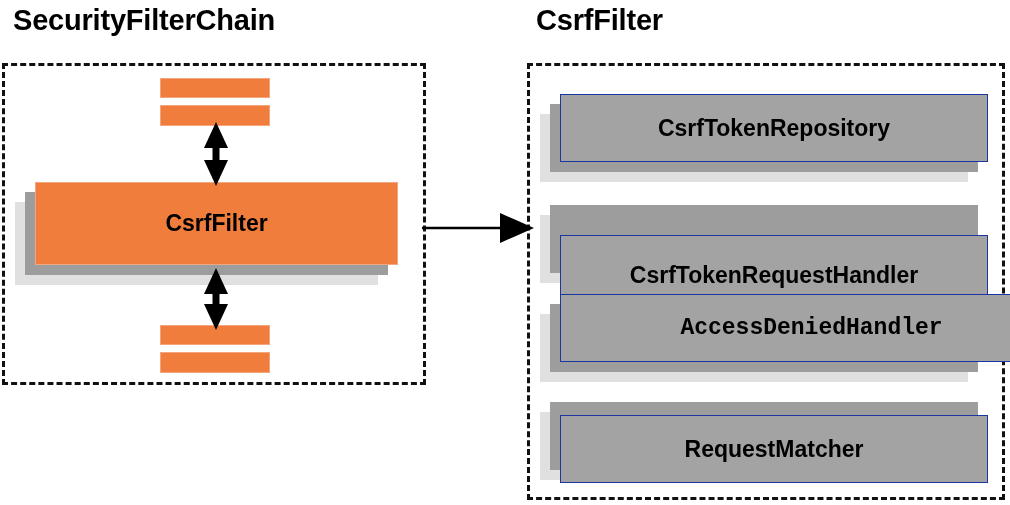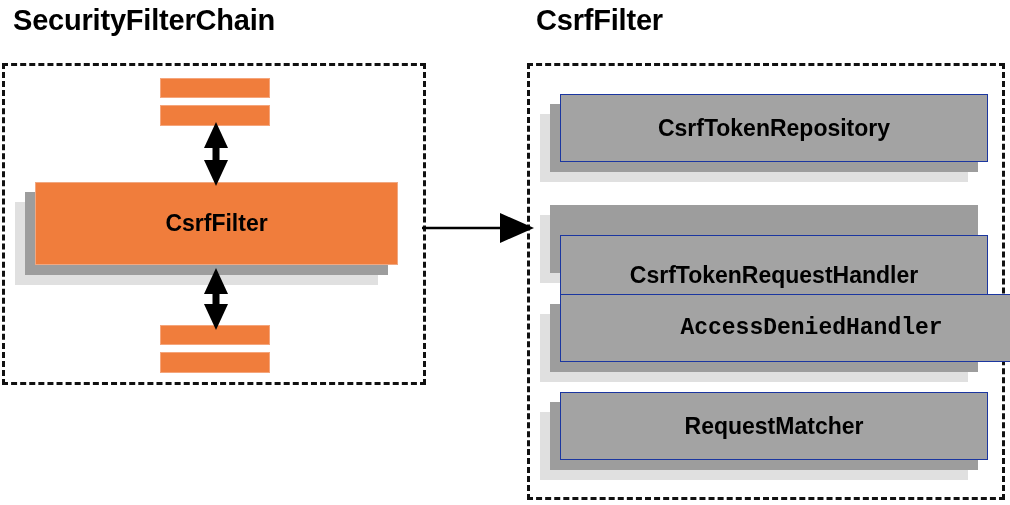--- a/index.html
+++ b/index.html
@@ -142,21 +142,21 @@
   </div>
 
   <div class="shadow-far" style="left:540px; top:314px; width:428px; height:68px;"></div>
   <div class="shadow-mid" style="left:550px; top:304px; width:428px; height:68px;"></div>
   <div class="blue-box" style="left:560px; top:294px; width:503px; height:68px;font-family:Liberation Mono, monospace;">
     <span class="box-label">AccessDeniedHandler</span>
   </div>
 
   <div class="shadow-far" style="left:540px; top:412px; width:428px; height:68px;"></div>
   <div class="shadow-mid" style="left:550px; top:402px; width:428px; height:68px;"></div>
-  <div class="blue-box" style="left:560px; top:392px; width:428px; height:68px;">
+  <div class="blue-box" style="left:560px; top:415px; width:428px; height:68px;">
     <span class="box-label">RequestMatcher</span>
   </div>
 
   <svg id="arrow-layer" viewBox="0 0 1010 505">
 
     <g>
       <line x1="216" y1="132" x2="216" y2="176" stroke="#000000" stroke-width="7"></line>
       <polygon points="216,122 228,148 204,148" fill="#000000"></polygon>
       <polygon points="216,186 228,160 204,160" fill="#000000"></polygon>
     </g>

